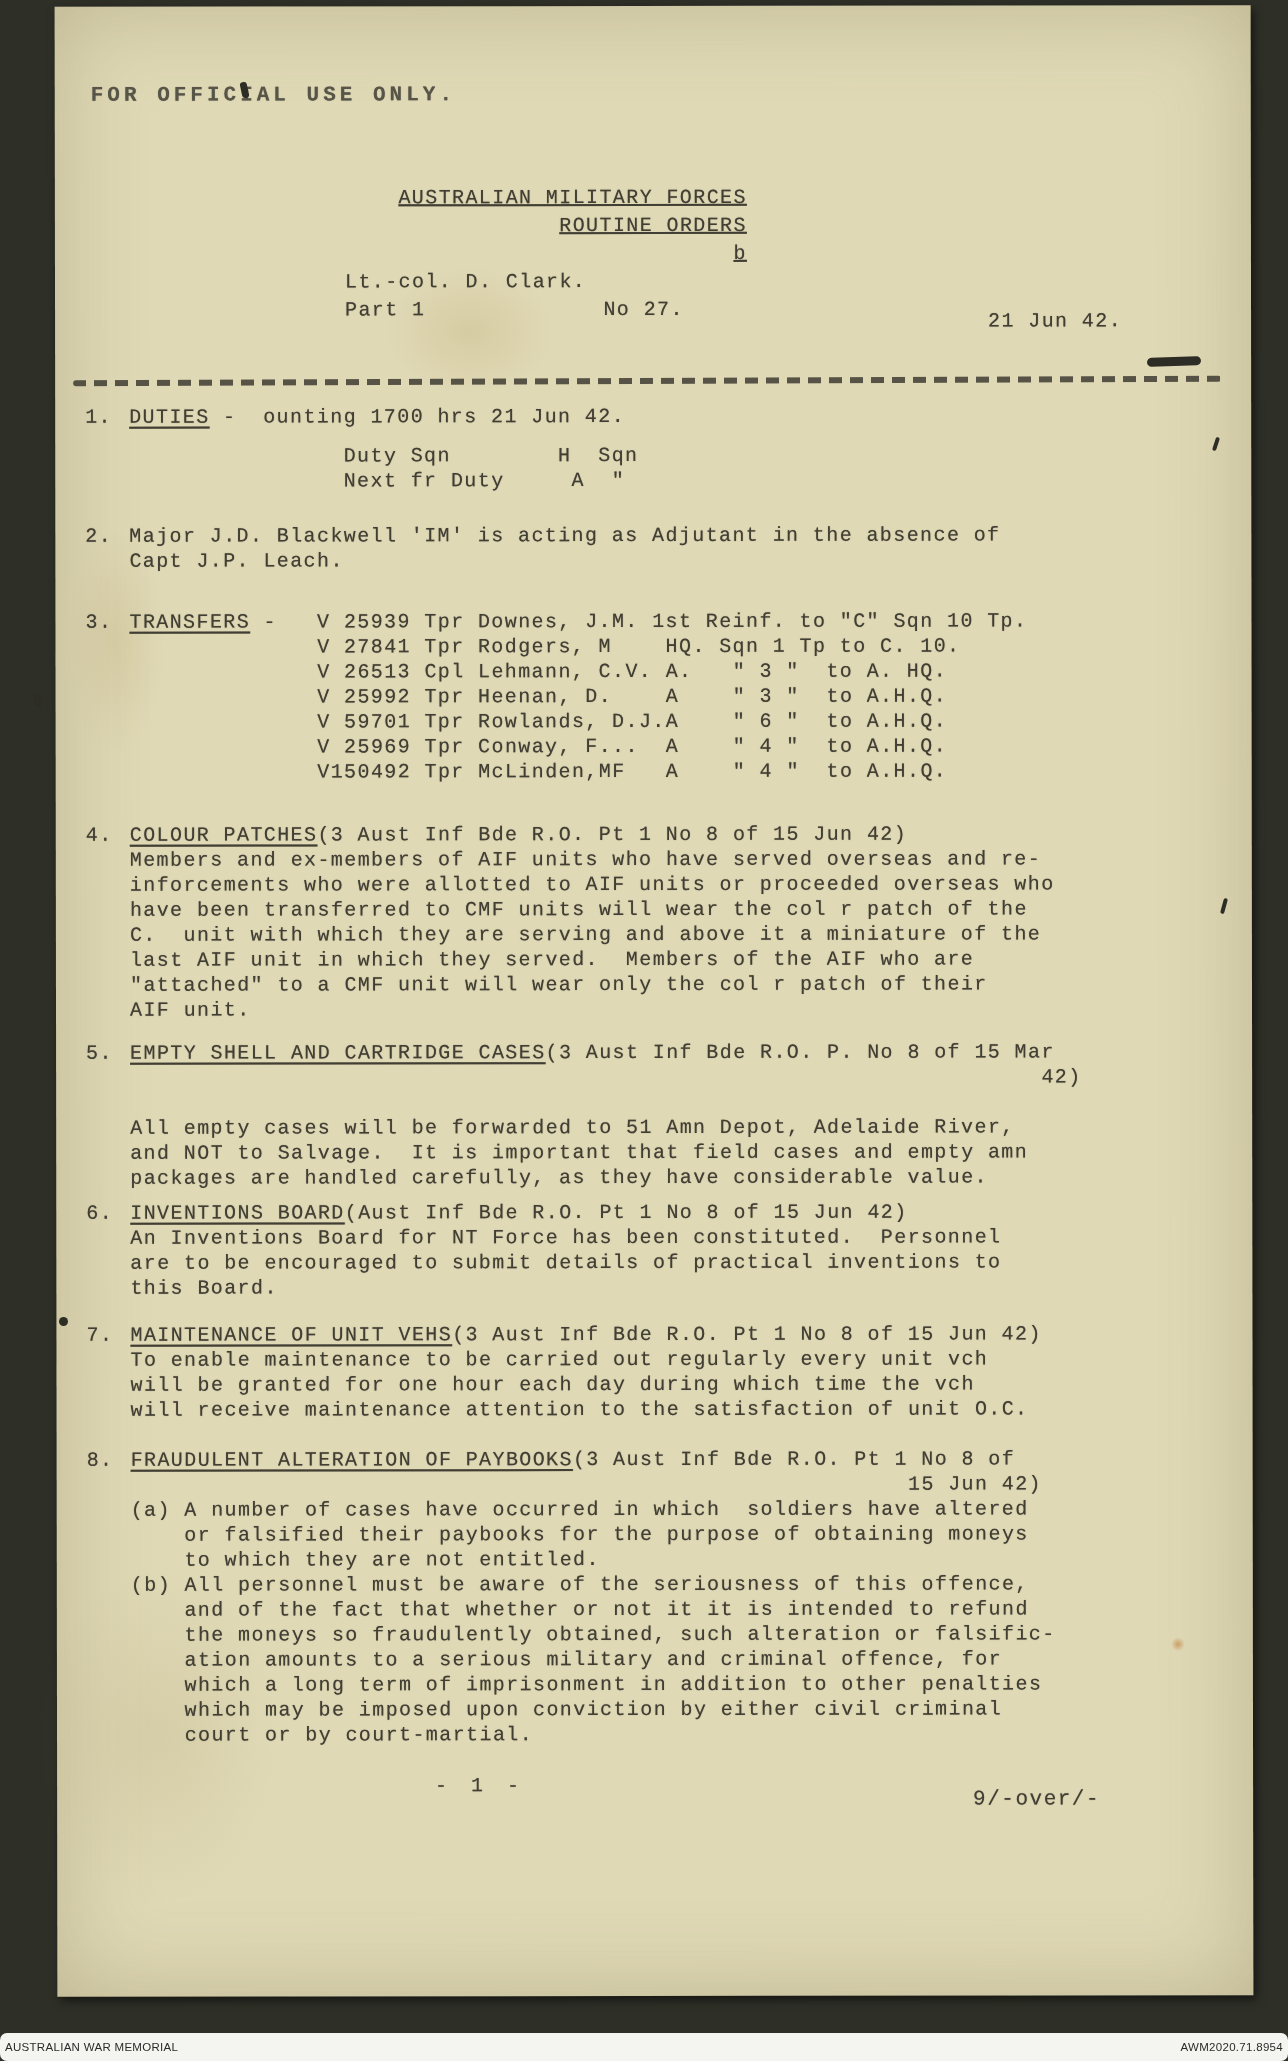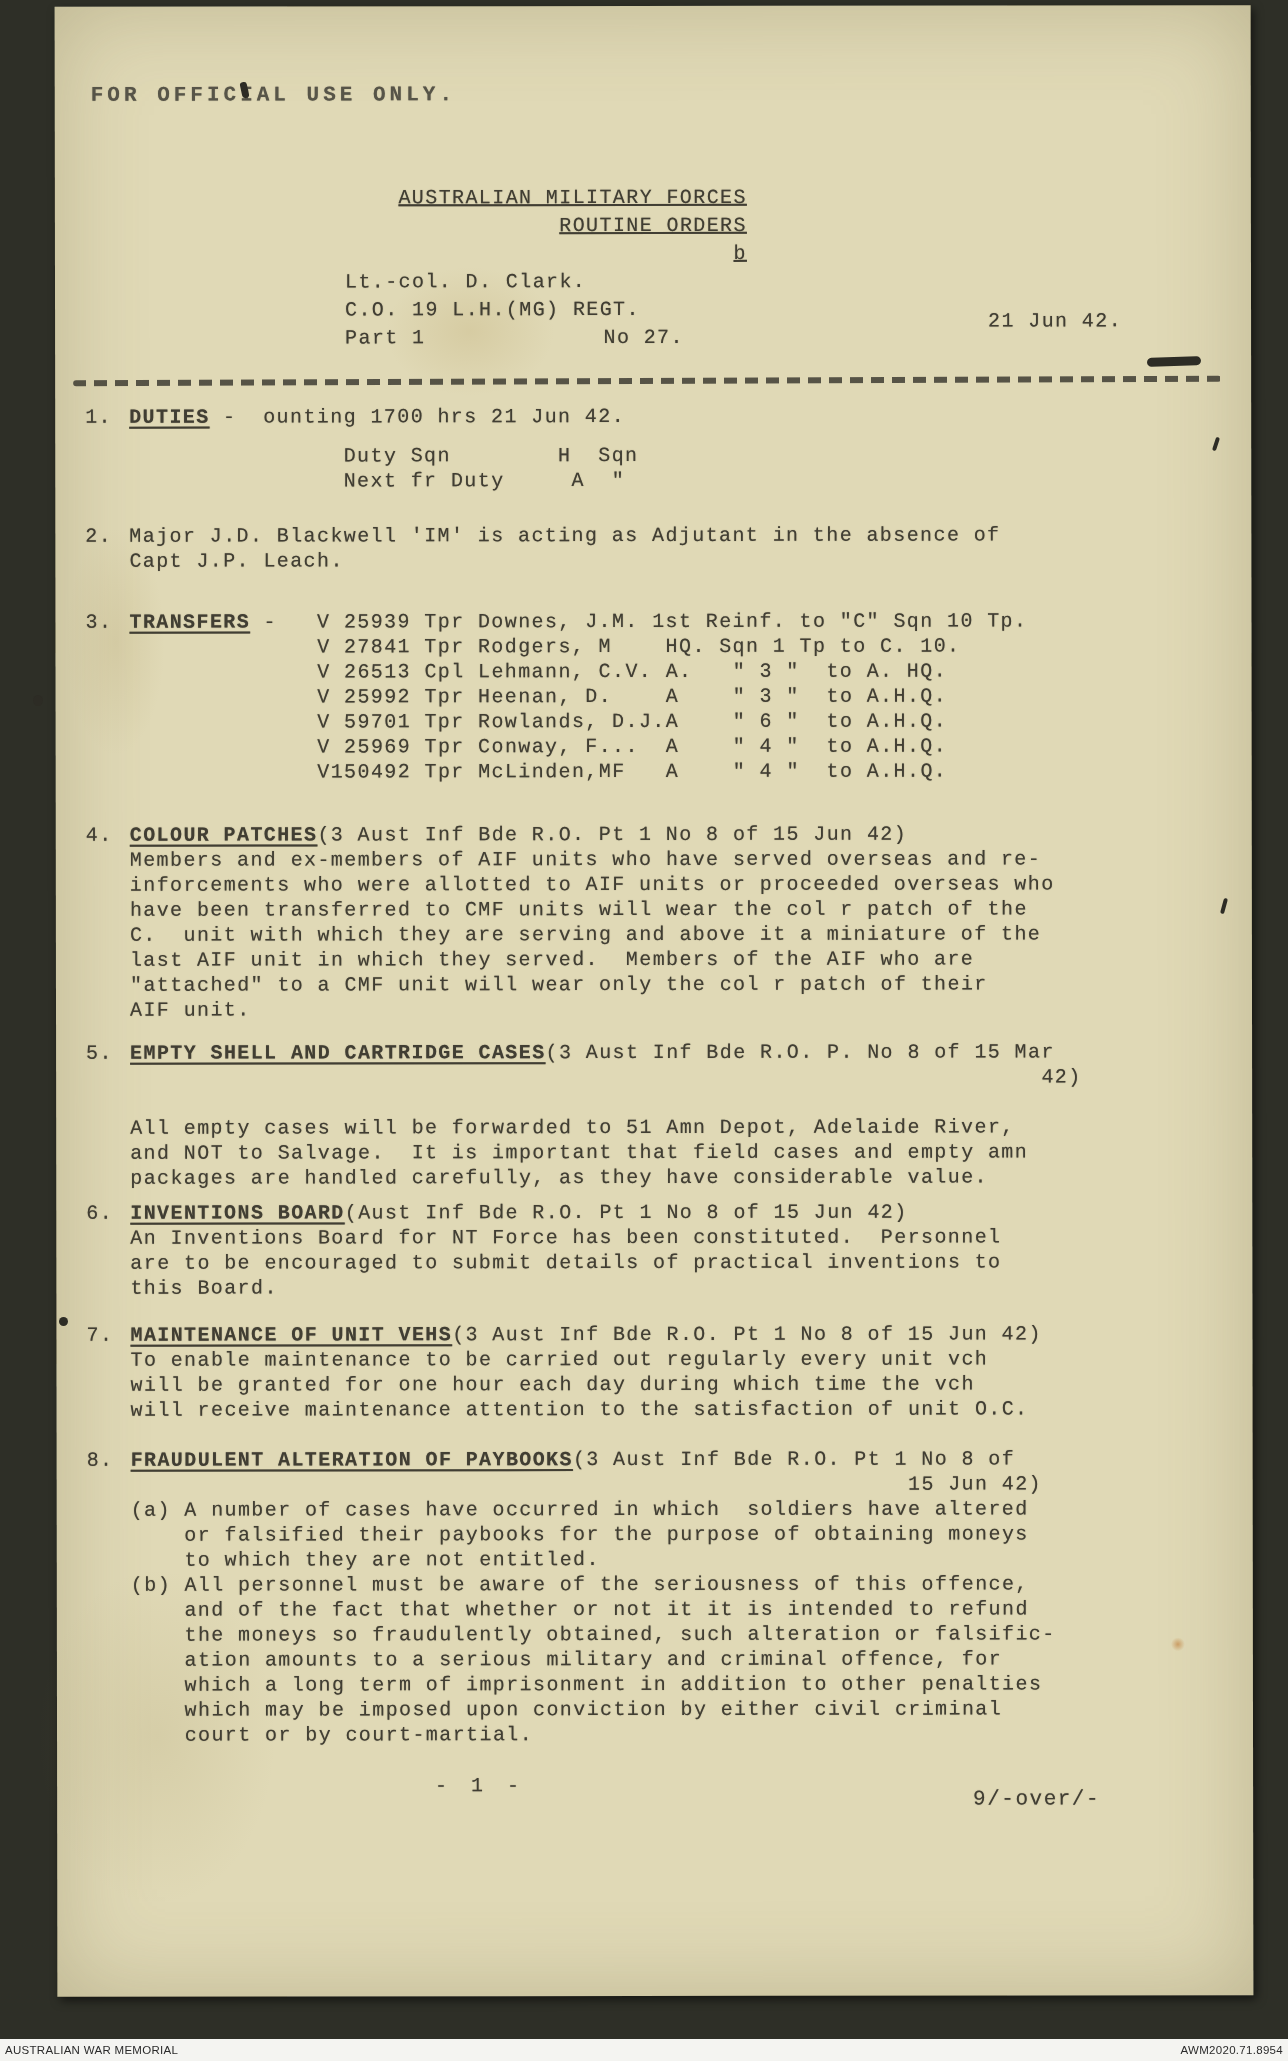--- a/index.html
+++ b/index.html
@@ -28,66 +28,65 @@
   .divider{
     position:absolute;left:18px;top:372px;width:1148px;height:6px;border-radius:3px;
     background:repeating-linear-gradient(90deg,#34322a 0px,#34322a 13px,rgba(0,0,0,0) 13px,rgba(0,0,0,0) 21px);
     opacity:.8;transform:rotate(-0.15deg);
   }
   .sections{position:absolute;left:30px;top:398px;width:1160px;font-size:20px;letter-spacing:1.4px;line-height:25px;}
   .section{display:flex;}
   .sec-num{width:44px;flex:none;}
   .sec-main{flex:1;min-width:0;}
   .sec-head{white-space:pre;}
-  .sec-title{text-decoration:underline;text-decoration-thickness:2px;text-underline-offset:4px;font-weight:bold;}
+  .sec-title{text-decoration:underline;text-decoration-thickness:2px;text-underline-offset:4px;}
   .sec-body{white-space:pre;}
   .s1 .sec-body{margin-top:14px;}
   .mb1{margin-bottom:30px;} .mb2{margin-bottom:36px;} .mb3{margin-bottom:38px;}
   .mb4{margin-bottom:18px;} .mb5{margin-bottom:10px;} .mb6{margin-bottom:22px;}
   .mb7{margin-bottom:25px;} .mb8{margin-bottom:0;}
   .page-num{position:absolute;left:378px;top:1768px;font-size:20px;letter-spacing:6px;}
   .over-note{position:absolute;left:916px;top:1782px;font-size:21px;letter-spacing:1.5px;}
   .stain{position:absolute;pointer-events:none;}
   .stain1{left:330px;top:260px;width:170px;height:130px;background:radial-gradient(ellipse at center,rgba(175,150,85,.20),rgba(0,0,0,0) 70%);}
   .stain2{left:10px;top:520px;width:100px;height:230px;background:radial-gradient(ellipse at center,rgba(165,145,85,.16),rgba(0,0,0,0) 70%);}
   .stain3{left:1114px;top:1632px;width:14px;height:14px;background:radial-gradient(circle,rgba(190,120,50,.6),rgba(0,0,0,0) 70%);}
   .stain4{left:-20px;top:1560px;width:240px;height:340px;background:radial-gradient(ellipse at center,rgba(150,135,80,.14),rgba(0,0,0,0) 70%);}
   .mark{position:absolute;background:#2d2c25;}
   .mark-dash{left:1147px;top:357px;width:54px;height:9px;border-radius:5px;transform:rotate(-2deg);}
   .mark-dot1{left:33px;top:695px;width:10px;height:11px;border-radius:50%;}
   .mark-dot2{left:59px;top:1317px;width:9px;height:9px;border-radius:50%;}
   .mark-tick1{left:1214px;top:437px;width:4px;height:14px;border-radius:2px;transform:rotate(18deg);}
   .mark-tick2{left:1222px;top:898px;width:4px;height:16px;border-radius:2px;transform:rotate(15deg);}
   .mark-blot{left:241px;top:82px;width:7px;height:16px;border-radius:3px;transform:rotate(-12deg);}
   .archive-bar{
-    position:absolute;left:0;bottom:0;width:100%;height:22px;box-sizing:border-box;
+    position:absolute;left:0;bottom:0;width:100%;height:28px;box-sizing:border-box;
     background:#f4f4f1;display:flex;justify-content:space-between;align-items:center;
     padding:0 5px;font-family:"Liberation Sans","DejaVu Sans",sans-serif;
-    font-size:11.5px;color:#2b2b2b;letter-spacing:.3px;
+    font-size:11.5px;color:#2b2b2b;letter-spacing:.3px;border-radius:7px;
   }
 </style>
 </head>
 <body>
 
 <div class="paper">
   <div class="stain stain1"></div>
   <div class="stain stain2"></div>
   <div class="stain stain3"></div>
   <div class="stain stain4"></div>
 
   <div class="stamp type">
     <div>FOR OFFICIAL USE ONLY.</div>
   </div>
 
   <div class="title-block type">
     <div class="tb-center">AUSTRALIAN MILITARY FORCES</div>
     <div class="tb-center">ROUTINE ORDERS</div>
     <div class="tb-center">b</div>
     <div class="tb-left">Lt.-col. D. Clark.</div>
-    <div class="tb-left">C.O. 19 L.H.(MG) REGT.</div>
     <div class="tb-left"><span>Part 1</span><span class="num-offset">No 27.</span></div>
   </div>
 
   <div class="date type">21 Jun 42.</div>
 
   <div class="divider"></div>
 
   <div class="sections">
 
     <div class="section s1 mb1">

